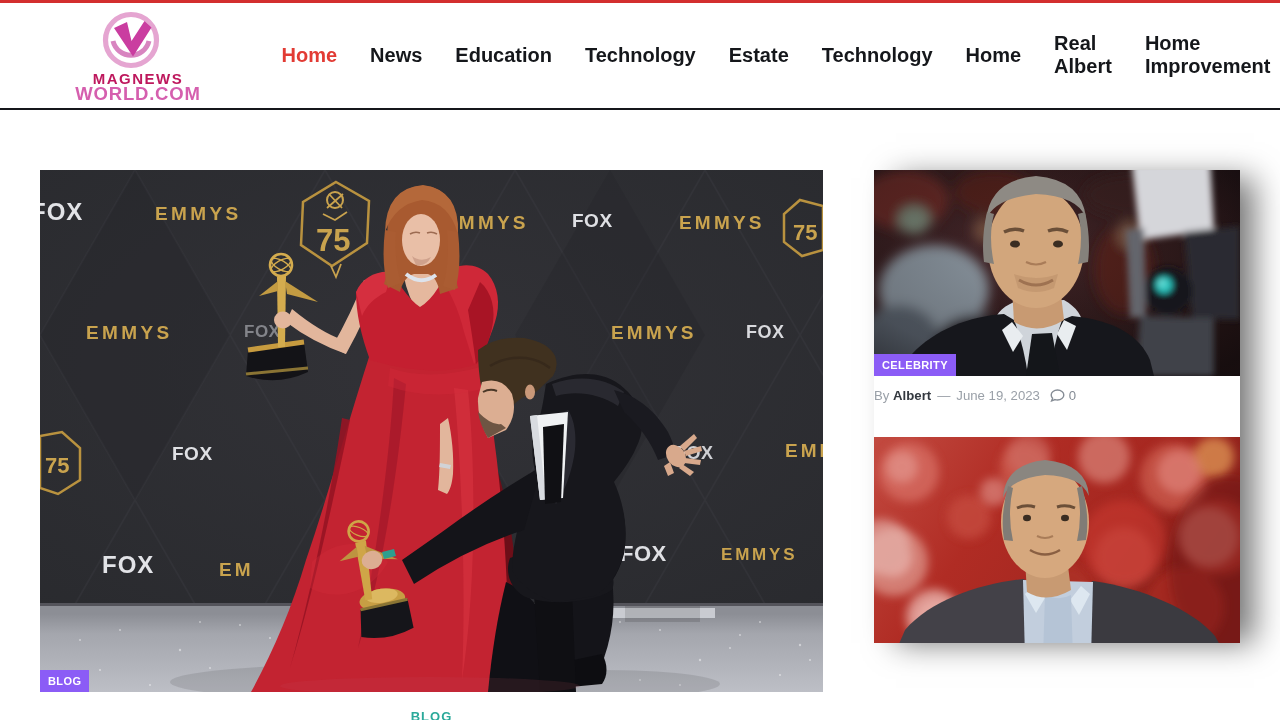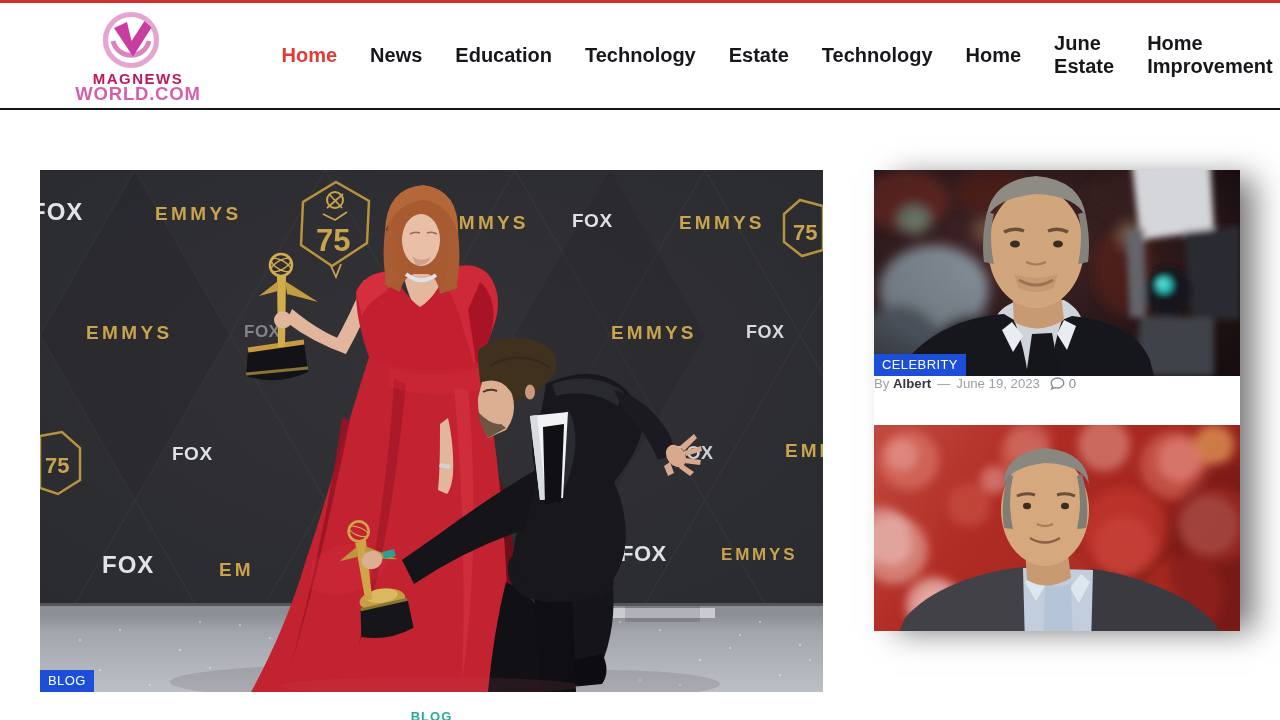--- a/index.html
+++ b/index.html
@@ -12,31 +12,31 @@
 .logo { position:absolute; left:68px; top:8px; width:140px; text-align:center; }
 .logo svg { display:block; margin:0 auto; transform:translateX(-7px); }
 .l1 { font-size:15px; font-weight:bold; color:#be185d; letter-spacing:1.5px; line-height:17px; }
 .l2 { font-size:18.5px; font-weight:bold; color:#d55fae; letter-spacing:0.8px; line-height:14px; }
 nav { position:absolute; left:265px; top:0; height:104px; display:flex; align-items:center; }
 nav a { display:block; padding:0 16.5px; font-size:20px; font-weight:bold; color:#15171b;
   text-decoration:none; }
 nav a.active { color:#e23b34; }
 .hero { position:absolute; left:40px; top:170px; width:783px; height:522px; }
 .hero svg { display:block; }
-.badge { position:absolute; left:0; bottom:0; background:#1d4ed8; color:#fff;
-  font-size:13px; font-weight:normal; letter-spacing:0.4px; padding:5px 8px; line-height:12px; }
+.badge { position:absolute; left:0; bottom:0; background:#8b5cf6; color:#fff;
+  font-size:11px; font-weight:bold; letter-spacing:0.4px; padding:5px 8px; line-height:12px; }
 .blogword { position:absolute; left:40px; top:709px; width:783px; text-align:center;
   color:#2aa99a; font-size:13px; font-weight:bold; letter-spacing:1px; }
 .sidebar { position:absolute; left:874px; top:170px; width:366px; background:#fff;
   box-shadow:18px 4px 30px -4px rgba(0,0,0,0.55); }
 .card1img { position:relative; width:366px; height:206px; }
 .card2img { position:relative; width:366px; height:206px; margin-top:0; }
 h2 { font-size:20.5px; line-height:27px; font-weight:bold; color:#1c2024;
   padding:17px 0 0 0; letter-spacing:-0.35px; }
-.meta { font-size:13.2px; color:#9aa0a8; padding-bottom:34px; }
+.meta { margin-top:12px; font-size:13.2px; color:#9aa0a8; padding-bottom:34px; }
 .meta b { color:#33383f; font-weight:bold; }
 .meta .dash { margin:0 6px; }
 .meta .cmt { margin-left:10px; color:#858c95; }
 </style>
 </head>
 <body>
 <div class="page">
   <div class="topbar"></div>
   <header>
     <div class="logo">
@@ -49,21 +49,21 @@
       <div class="l2">WORLD.COM</div>
     </div>
     <nav>
       <a class="active">Home</a>
         <a>News</a>
         <a>Education</a>
         <a>Technology</a>
         <a>Estate</a>
         <a>Technology</a>
         <a>Home</a>
-        <a>June Estate</a>
+        <a>Real Albert</a>
         <a>Home Improvement</a>
     </nav>
   </header>
 
   <div class="hero">
     <svg width="783" height="522" viewBox="0 0 783 522">
       <defs>
         <pattern id="lat" width="190" height="330" patternUnits="userSpaceOnUse">
           <path d="M0,165 L95,0 L190,165 L95,330 Z" fill="none" stroke="#3d3d44" stroke-width="1.6"></path>
         </pattern>

